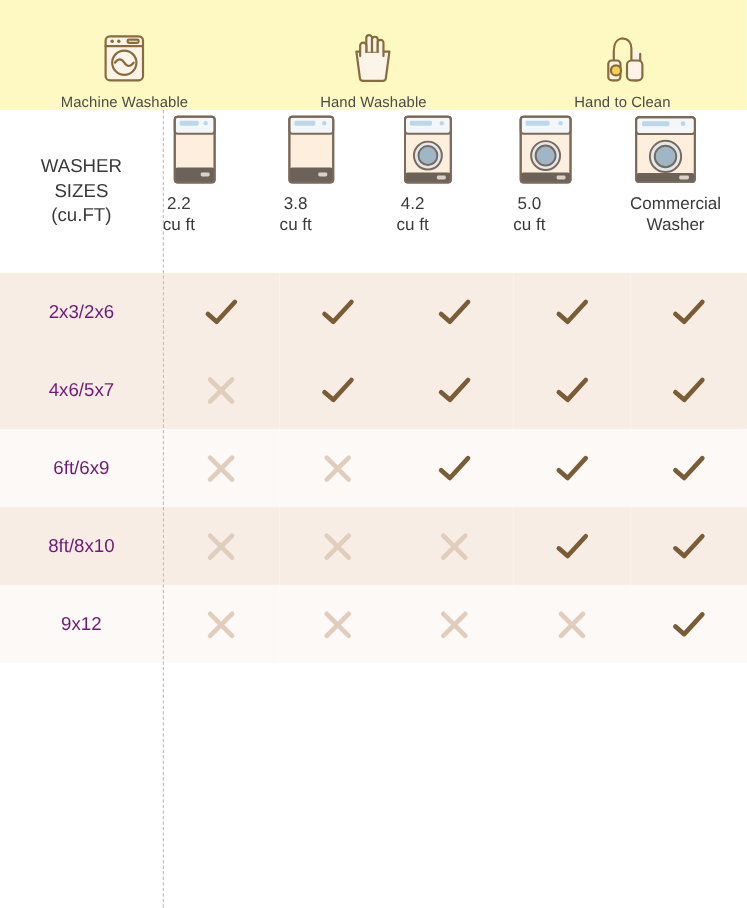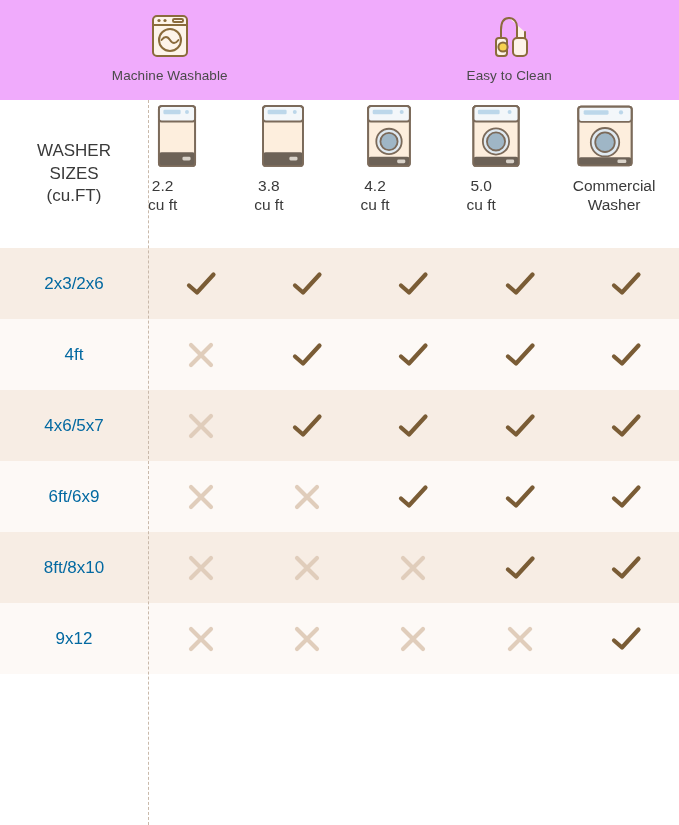--- a/index.html
+++ b/index.html
@@ -18,21 +18,22 @@
   .page {
     position: relative;
     width: 679px;
     height: 825px;
   }
 
   
   .care-row {
     display: flex;
     height: 100px;
-    background: #f0abfc;
+    background: #fef9c3;
+    align-items: flex-end;
   }
   .care-item {
     flex: 1 1 0;
     display: flex;
     flex-direction: column;
     align-items: center;
     justify-content: flex-start;
     padding-top: 8px;
   }
   .care-icon {
@@ -91,21 +92,21 @@
   }
 
   .data-row { height: 71px; }
   .row-odd  { background: #f7ede4; }
   .row-even { background: #fdf9f6; }
 
   .row-label {
     text-align: center;
     vertical-align: middle;
     font-size: 17px;
-    color: #0369a1;
+    color: #701a75;
   }
   .mark-cell {
     text-align: center;
     vertical-align: middle;
   }
   .mark {
     display: inline-block;
     width: 34px;
     height: 34px;
     vertical-align: middle;
@@ -137,32 +138,44 @@
           <circle cx="19" cy="12.5" r="1.6" fill="#8a6b3c" stroke="none"></circle>
           <circle cx="25" cy="12.5" r="1.6" fill="#8a6b3c" stroke="none"></circle>
           <rect x="33" y="11" width="10" height="3" rx="1.2"></rect>
           <circle cx="30" cy="32" r="11"></circle>
           <path d="M21.5 32c3-4 6-4 8.5 0s5.5 4 8.5 0" stroke-width="2"></path>
         </svg>
       </span>
       <span class="care-label">Machine Washable</span>
     </div>
 
+    <div class="care-item">
+      <span class="care-icon">
+        <svg viewBox="0 0 60 56" width="60" height="56" fill="none" stroke="#8a6b3c" stroke-width="2" stroke-linecap="round" stroke-linejoin="round">
+          <path d="M15 22h30l-3.2 24a3 3 0 0 1-3 2.6H21.2a3 3 0 0 1-3-2.6L15 22z" fill="#fdf4e9"></path>
+          <path d="M24 22V9.5a2.6 2.6 0 0 1 5.2 0V22" fill="#fdf4e9"></path>
+          <path d="M29.2 22V11a2.6 2.6 0 0 1 5.2 0v11" fill="#fdf4e9"></path>
+          <path d="M34.4 22v-8.2a2.6 2.6 0 0 1 5.2 0V26" fill="#fdf4e9"></path>
+          <path d="M24 22v-5.5c0-1.6-1.3-2.8-2.8-2.8S18.4 15 18.4 16.5V26" fill="#fdf4e9"></path>
+        </svg>
+      </span>
+      <span class="care-label">Hand Washable</span>
+    </div>
 
     <div class="care-item">
       <span class="care-icon">
         <svg viewBox="0 0 60 56" width="60" height="56" fill="none" stroke="#8a6b3c" stroke-width="2" stroke-linecap="round" stroke-linejoin="round">
           <path d="M22 48V22c0-6 2-12 8-12" fill="none"></path>
           <rect x="17" y="30" width="11" height="18" rx="3" fill="#fdf4e9"></rect>
           <path d="M30 10c5 0 8 4 8 9v25a4 4 0 0 0 4 4h0a4 4 0 0 0 4-4V24" fill="#fdf4e9"></path>
           <rect x="34" y="30" width="14" height="18" rx="4" fill="#fdf4e9"></rect>
           <circle cx="24" cy="39" r="4.6" fill="#f6d14f" stroke="#8a6b3c"></circle>
         </svg>
       </span>
-      <span class="care-label">Easy to Clean</span>
+      <span class="care-label">Hand to Clean</span>
     </div>
   </div>
 
   <table class="table">
     <colgroup>
       <col class="c-label">
       <col class="c-data">
         <col class="c-data">
         <col class="c-data">
         <col class="c-data">
@@ -297,38 +310,20 @@
           <td class="mark-cell"><svg viewBox="0 0 34 34" class="mark" fill="none" stroke="#7a5c35" stroke-width="4.2" stroke-linecap="round" stroke-linejoin="round">
               <path d="M5 18.5 L13 25.5 L29.5 7.5"></path>
             </svg></td>
           <td class="mark-cell"><svg viewBox="0 0 34 34" class="mark" fill="none" stroke="#7a5c35" stroke-width="4.2" stroke-linecap="round" stroke-linejoin="round">
               <path d="M5 18.5 L13 25.5 L29.5 7.5"></path>
             </svg></td>
           <td class="mark-cell"><svg viewBox="0 0 34 34" class="mark" fill="none" stroke="#7a5c35" stroke-width="4.2" stroke-linecap="round" stroke-linejoin="round">
               <path d="M5 18.5 L13 25.5 L29.5 7.5"></path>
             </svg></td>
         </tr>
-        <tr class="data-row row-even">
-          <td class="row-label">4ft</td>
-          <td class="mark-cell"><svg viewBox="0 0 34 34" class="mark" fill="none" stroke="#e0cdbb" stroke-width="4.2" stroke-linecap="round" stroke-linejoin="round">
-              <path d="M7 7 L27 27 M27 7 L7 27"></path>
-            </svg></td>
-          <td class="mark-cell"><svg viewBox="0 0 34 34" class="mark" fill="none" stroke="#7a5c35" stroke-width="4.2" stroke-linecap="round" stroke-linejoin="round">
-              <path d="M5 18.5 L13 25.5 L29.5 7.5"></path>
-            </svg></td>
-          <td class="mark-cell"><svg viewBox="0 0 34 34" class="mark" fill="none" stroke="#7a5c35" stroke-width="4.2" stroke-linecap="round" stroke-linejoin="round">
-              <path d="M5 18.5 L13 25.5 L29.5 7.5"></path>
-            </svg></td>
-          <td class="mark-cell"><svg viewBox="0 0 34 34" class="mark" fill="none" stroke="#7a5c35" stroke-width="4.2" stroke-linecap="round" stroke-linejoin="round">
-              <path d="M5 18.5 L13 25.5 L29.5 7.5"></path>
-            </svg></td>
-          <td class="mark-cell"><svg viewBox="0 0 34 34" class="mark" fill="none" stroke="#7a5c35" stroke-width="4.2" stroke-linecap="round" stroke-linejoin="round">
-              <path d="M5 18.5 L13 25.5 L29.5 7.5"></path>
-            </svg></td>
-        </tr>
         <tr class="data-row row-odd">
           <td class="row-label">4x6/5x7</td>
           <td class="mark-cell"><svg viewBox="0 0 34 34" class="mark" fill="none" stroke="#e0cdbb" stroke-width="4.2" stroke-linecap="round" stroke-linejoin="round">
               <path d="M7 7 L27 27 M27 7 L7 27"></path>
             </svg></td>
           <td class="mark-cell"><svg viewBox="0 0 34 34" class="mark" fill="none" stroke="#7a5c35" stroke-width="4.2" stroke-linecap="round" stroke-linejoin="round">
               <path d="M5 18.5 L13 25.5 L29.5 7.5"></path>
             </svg></td>
           <td class="mark-cell"><svg viewBox="0 0 34 34" class="mark" fill="none" stroke="#7a5c35" stroke-width="4.2" stroke-linecap="round" stroke-linejoin="round">
               <path d="M5 18.5 L13 25.5 L29.5 7.5"></path>

